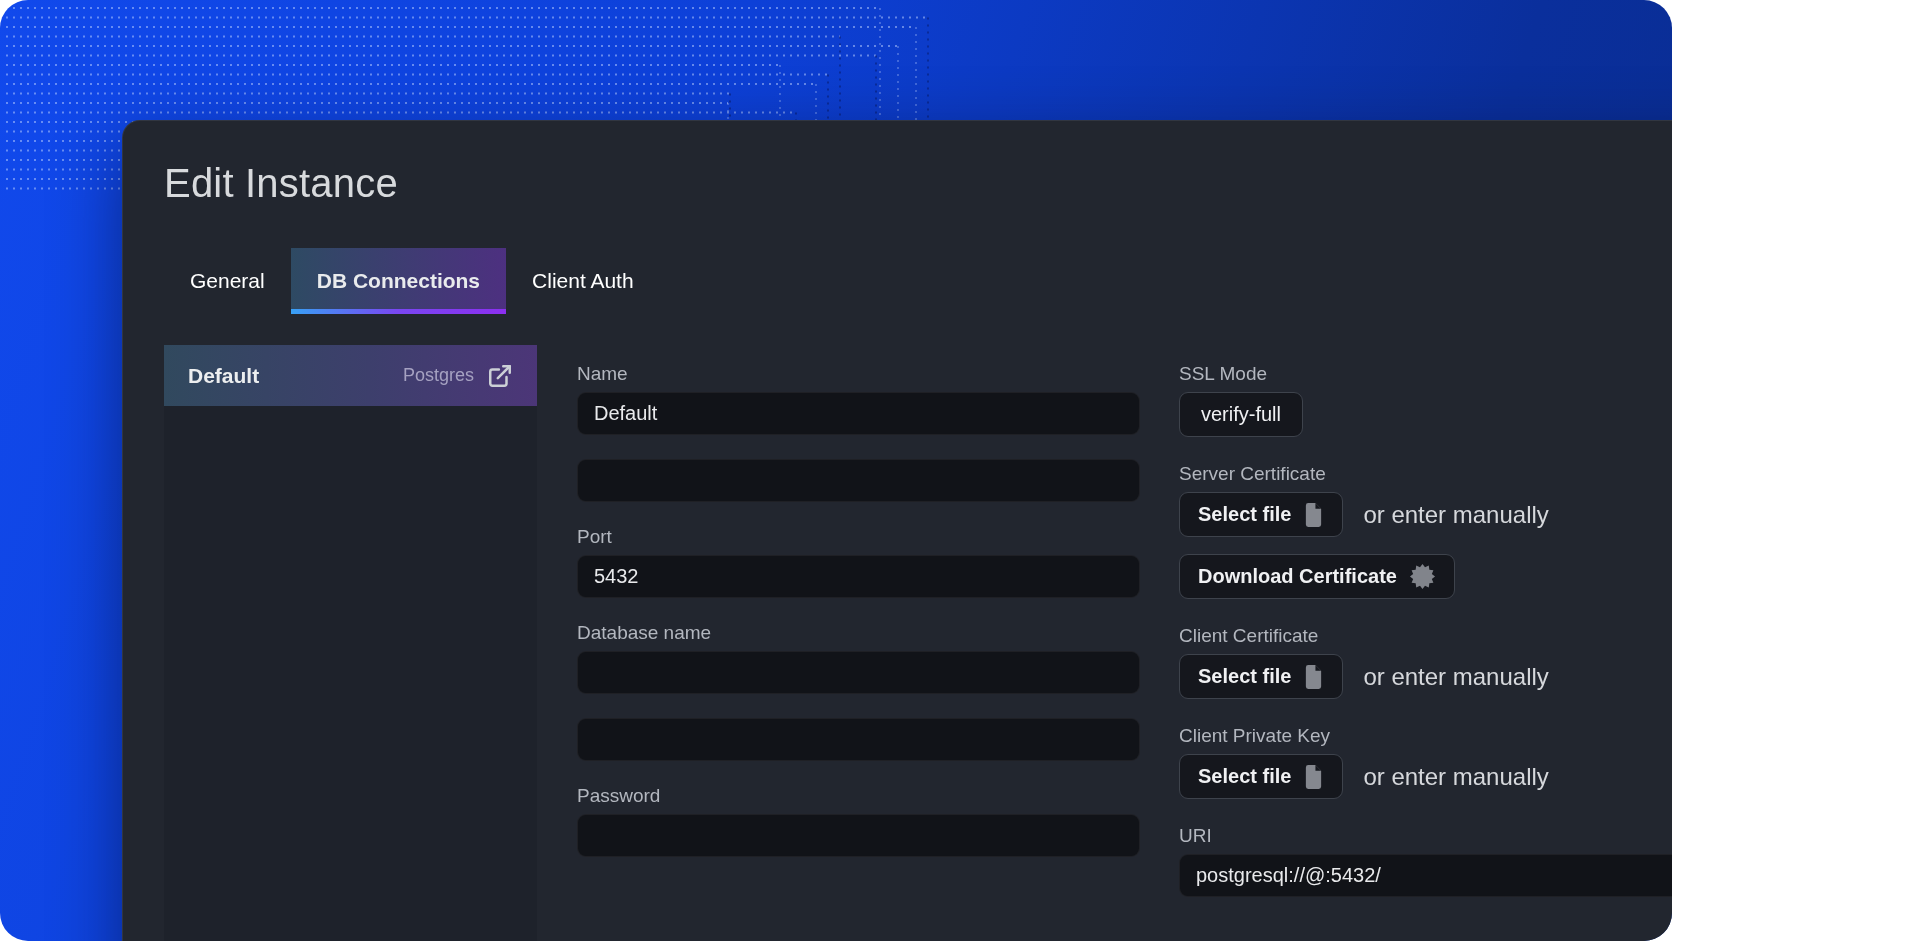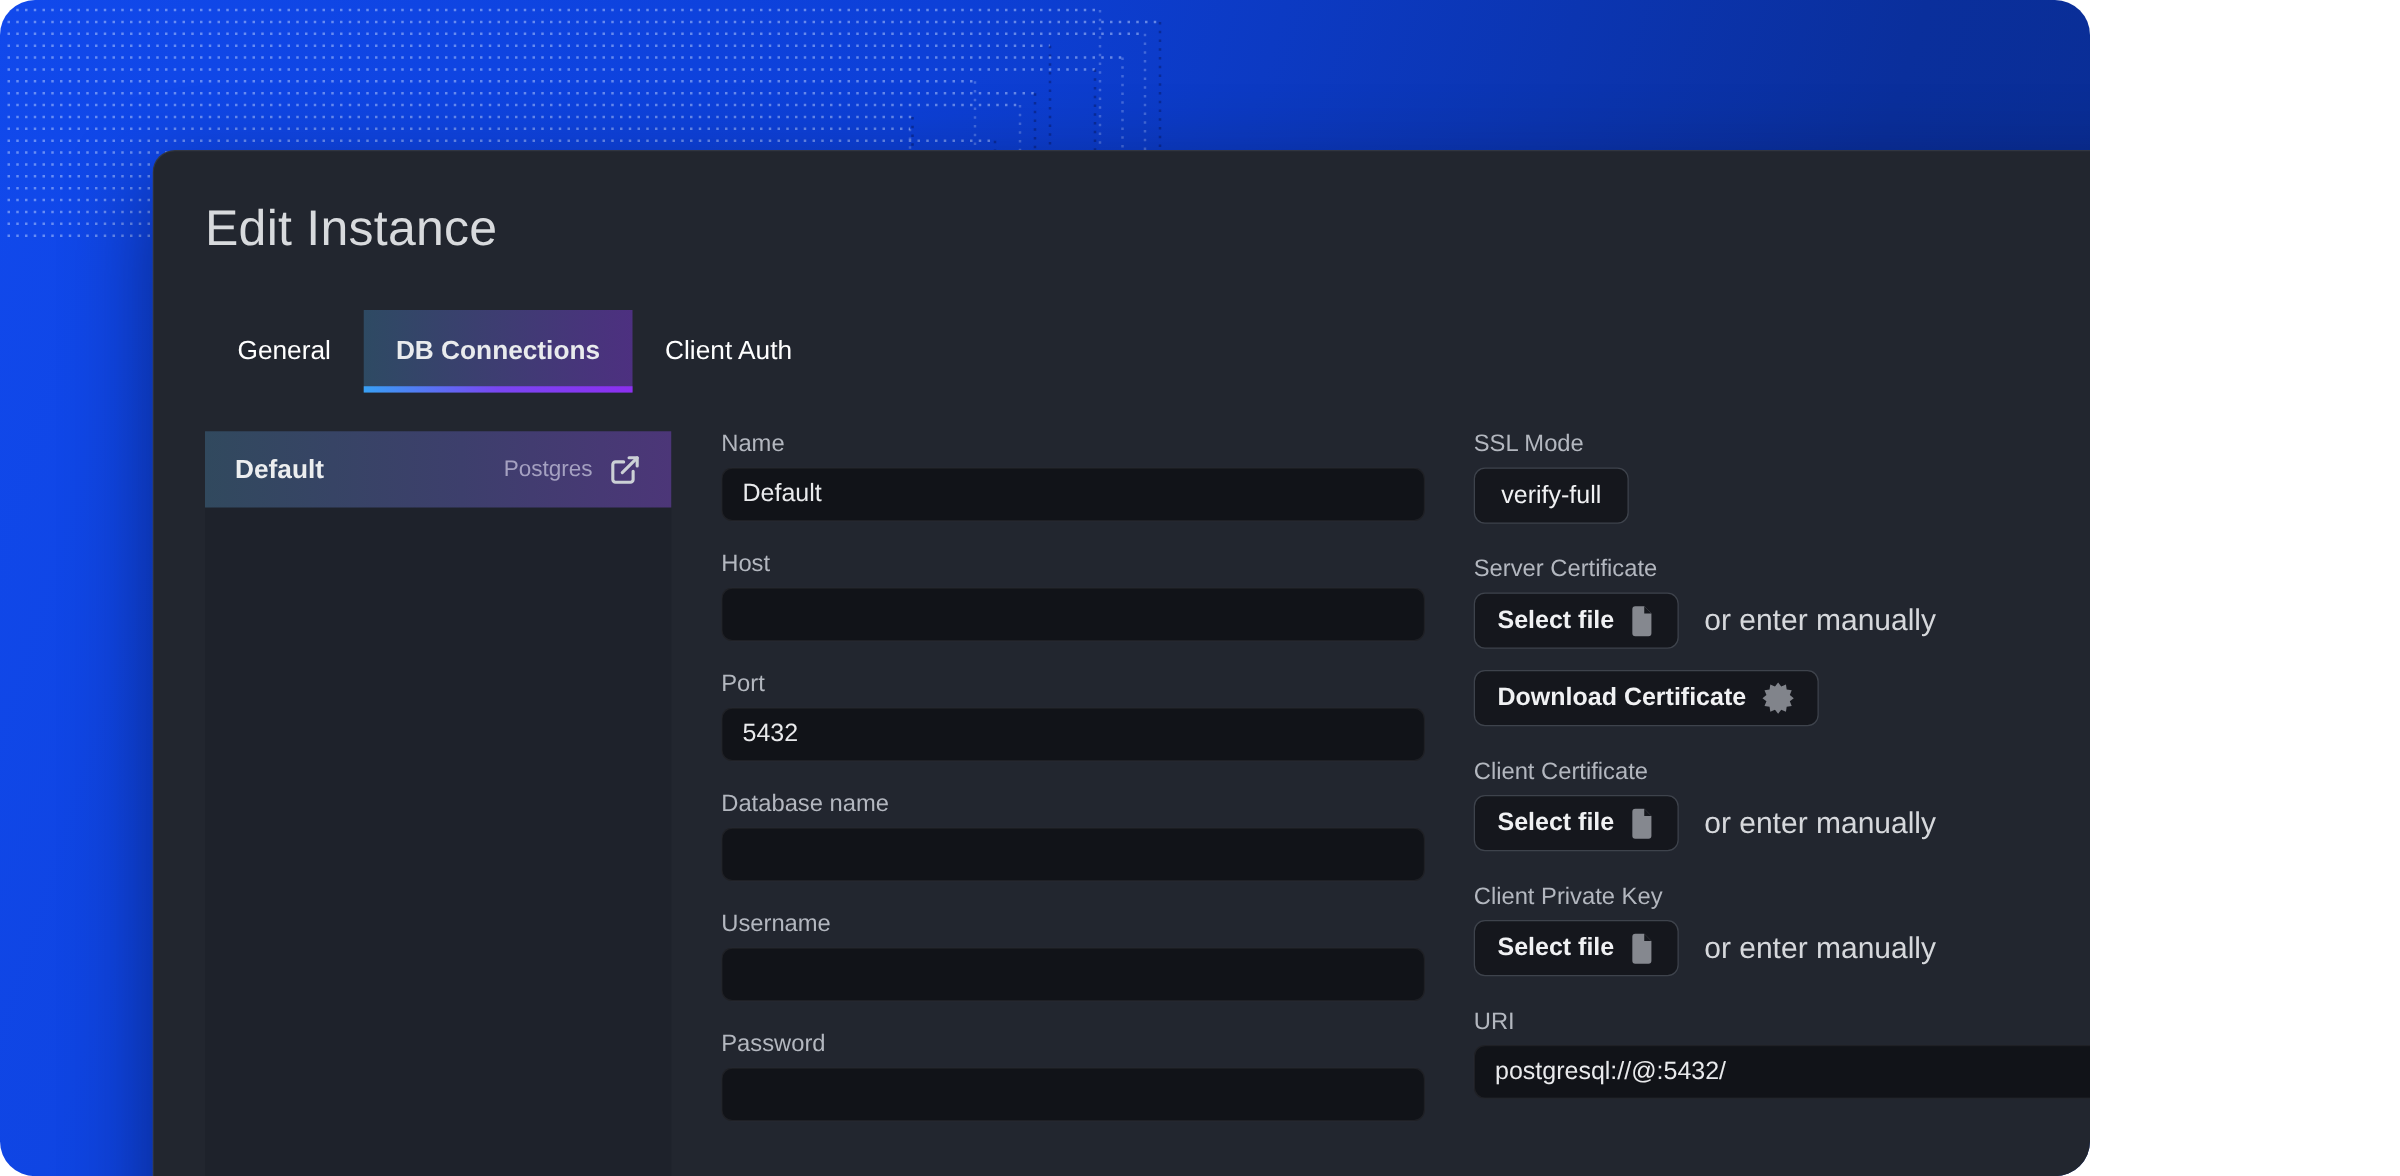--- a/index.html
+++ b/index.html
@@ -34,21 +34,21 @@
 
   .sidebar{width:373px;flex-shrink:0;background:#1e222b;}
   .conn-item{height:61px;display:flex;align-items:center;justify-content:space-between;
        padding:0 24px;background:linear-gradient(90deg,#31495e,#3d3f6c 55%,#4c3678);cursor:pointer;}
   .conn-name{font-size:21px;font-weight:600;color:#eceeef;}
   .conn-right{display:flex;align-items:center;gap:13px;}
   .conn-type{font-size:18px;color:#a5a1c1;}
 
   .form-left{width:563px;margin-left:40px;flex-shrink:0;}
   .field{margin-bottom:24px;}
-  .flabel{display:block;font-size:19px;color:#b3b7bf;margin-bottom:7px;}
+  .flabel{display:block;font-size:19px;color:#b3b7bf;margin-bottom:7px;margin-top:18px;}
   .finput{
     width:100%;height:43px;background:#111318;border:1px solid rgba(255,255,255,0.06);
     border-radius:9px;color:#e9eaec;font-size:20px;padding:0 16px;box-sizing:border-box;
     font-family:inherit;outline:none;
   }
 
   .form-right{width:564px;margin-left:39px;flex-shrink:0;}
   .rblock{margin-bottom:26px;}
   .btn{
     display:inline-flex;align-items:center;gap:12px;height:45px;padding:0 18px;
@@ -140,33 +140,31 @@
           </span>
         </div>
       </aside>
 
       <section class="form-left">
         <div class="field">
           <label class="flabel">Name</label>
           <input class="finput" type="text" value="Default" style="">
         </div>
         <div class="field">
-          <label class="flabel">Host</label>
           <input class="finput" type="text" value="" style="">
         </div>
         <div class="field">
           <label class="flabel">Port</label>
           <input class="finput" type="text" value="5432" style="">
         </div>
         <div class="field">
           <label class="flabel">Database name</label>
           <input class="finput" type="text" value="" style="">
         </div>
         <div class="field">
-          <label class="flabel">Username</label>
           <input class="finput" type="text" value="" style="">
         </div>
         <div class="field">
           <label class="flabel">Password</label>
           <input class="finput" type="text" value="" style="">
         </div>
       </section>
 
       <section class="form-right">
 

